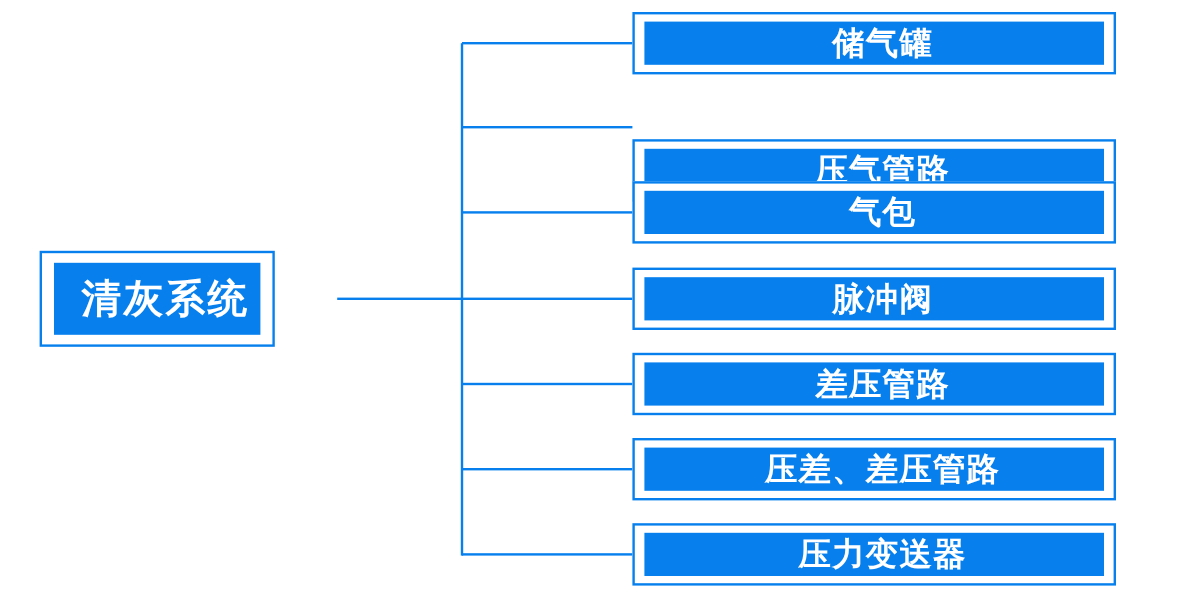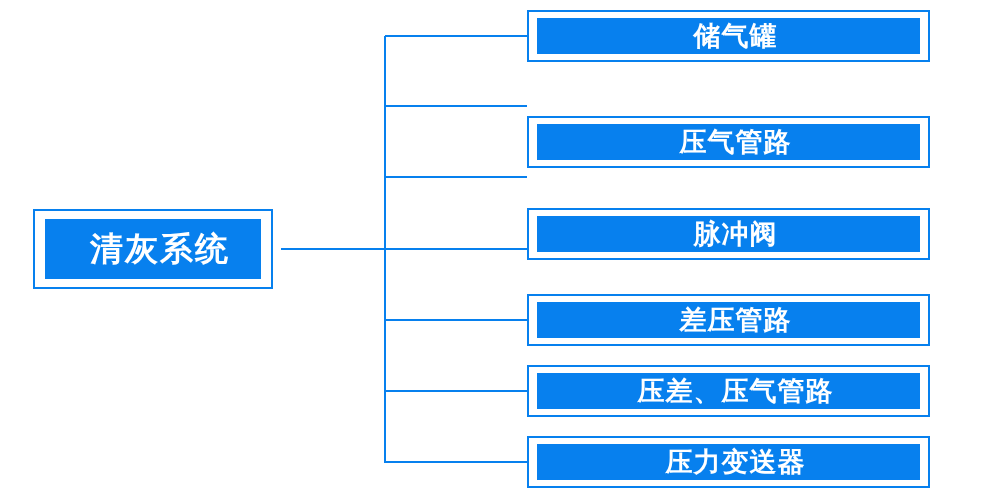--- a/index.html
+++ b/index.html
@@ -31,42 +31,42 @@
     align-items: center;
     justify-content: center;
     font-weight: bold;
     white-space: nowrap;
     overflow: hidden;
     padding-left: 14px;
   }
   .root-node {
     left: 33px;
     top: 209px;
-    width: 240px;
+    width: 196px;
     height: 80px;
     padding: 8px 10px;
   }
   .root-node .node-fill {
     font-size: 33px;
     letter-spacing: 2px;
   }
   .child-node {
     left: 527px;
     width: 403px;
     height: 52px;
     padding: 6px 8px;
   }
   .child-node .node-fill {
     font-size: 27px;
     letter-spacing: 1px;
   }
   .c0 { top: 10px; }
   .c1 { top: 80px; margin-top: 36px; }
   .c2 { top: 151px; }
-  .c3 { top: 208px; }
+  .c3 { top: 223px; }
   .c4 { top: 294px; }
   .c5 { top: 365px; }
   .c6 { top: 436px; }
 
   
   .line {
     position: absolute;
     background: var(--blue, #0780ee);
   }
   .trunk {
@@ -105,26 +105,29 @@
   <div class="node root-node">
     <div class="node-fill">清灰系统</div>
   </div>
 
   <div class="node child-node c0">
     <div class="node-fill">储气罐</div>
   </div>
   <div class="node child-node c1">
     <div class="node-fill">压气管路</div>
   </div>
+  <div class="node child-node c2">
+    <div class="node-fill">气包</div>
+  </div>
   <div class="node child-node c3">
     <div class="node-fill">脉冲阀</div>
   </div>
   <div class="node child-node c4">
     <div class="node-fill">差压管路</div>
   </div>
   <div class="node child-node c5">
-    <div class="node-fill">压差、压气管路</div>
+    <div class="node-fill">压差、差压管路</div>
   </div>
   <div class="node child-node c6">
     <div class="node-fill">压力变送器</div>
   </div>
 
 </div>
 
 </body></html>

